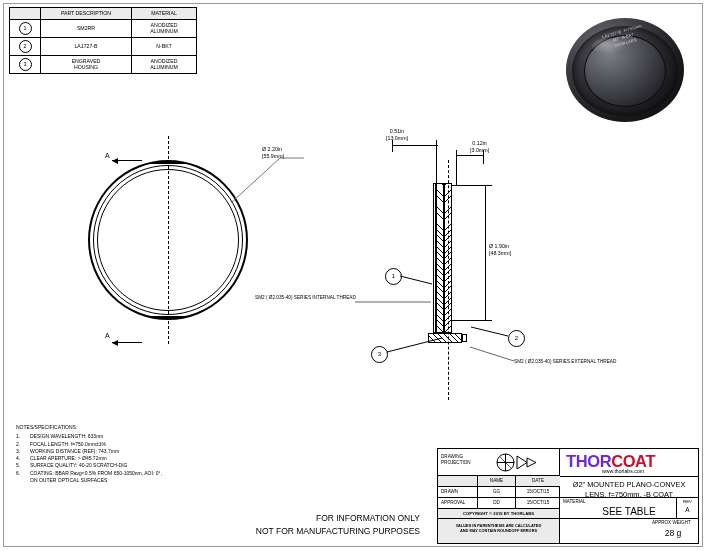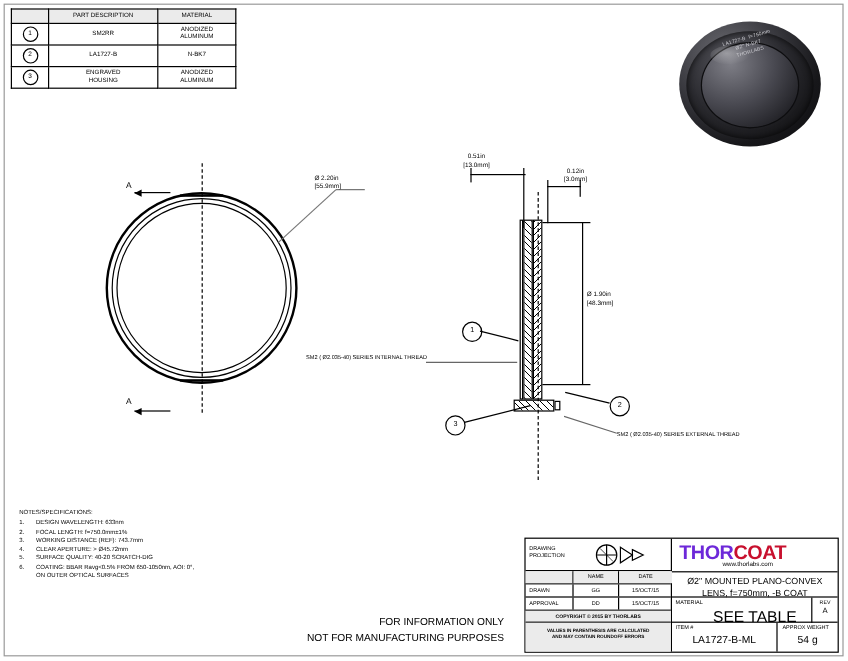--- a/index.html
+++ b/index.html
@@ -350,21 +350,21 @@
     position: absolute;
     left: 0; top: 49px; width: 100%; height: 21px;
     border-bottom: 1px solid #000;
     box-sizing: border-box;
   }
   .tb-mat-lbl .k {
     position: absolute; left: 3px; top: 1px; font-size: 4.6px;
   }
   .tb-mat-lbl .v {
     position: absolute; left: 0; top: 8px; width: 100%;
-    text-align: center; font-size: 13px;
+    text-align: center; font-size: 10px;
   }
   .tb-rev {
     position: absolute;
     right: 0; top: 49px;
     width: 22px; height: 21px;
     border-left: 1px solid #000;
     box-sizing: border-box;
     text-align: center;
   }
   .tb-rev .k { font-size: 4.4px; margin-top: 1px; }
@@ -606,23 +606,19 @@
 
       <div class="tb-mat-lbl">
         <div class="k">MATERIAL</div>
         <div class="v">SEE TABLE</div>
       </div>
       <div class="tb-rev">
         <div class="k">REV</div>
         <div class="v">A</div>
       </div>
 
-      <div class="tb-item">
-        <div class="k">ITEM #</div>
-        <div class="v">LA1727-B-ML</div>
-      </div>
       <div class="tb-weight">
         <div class="k">APPROX WEIGHT</div>
-        <div class="v">54 g</div>
+        <div class="v">28 g</div>
       </div>
     </div>
   </div>
 </div>
 
 </body></html>

